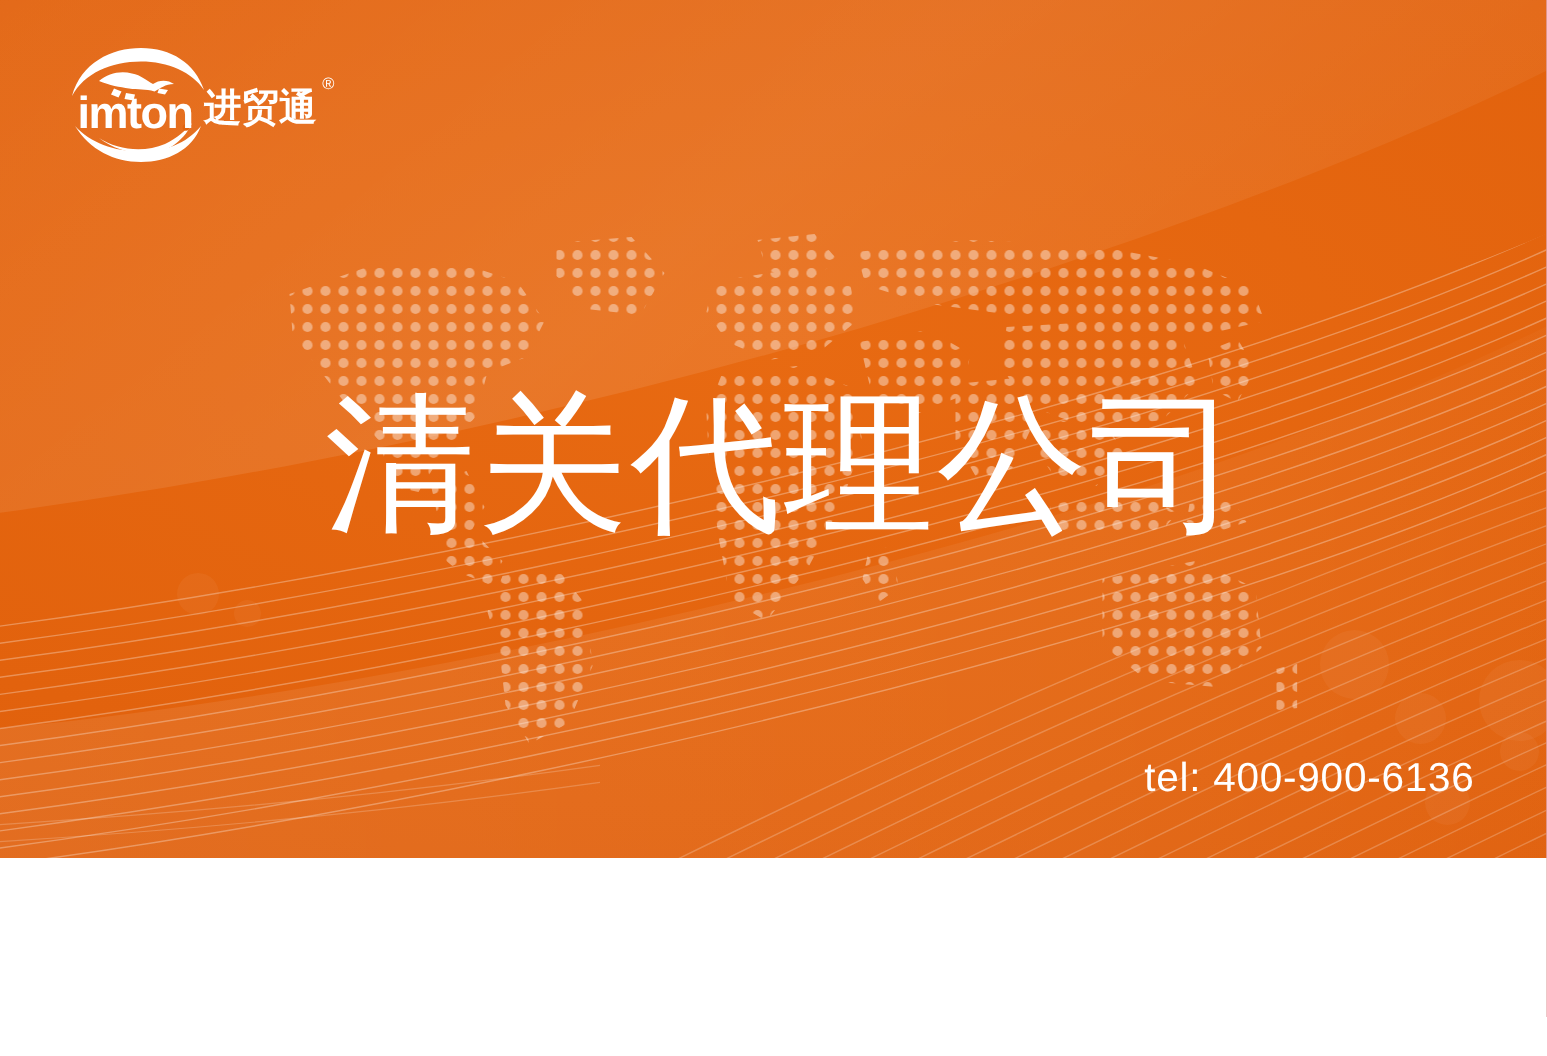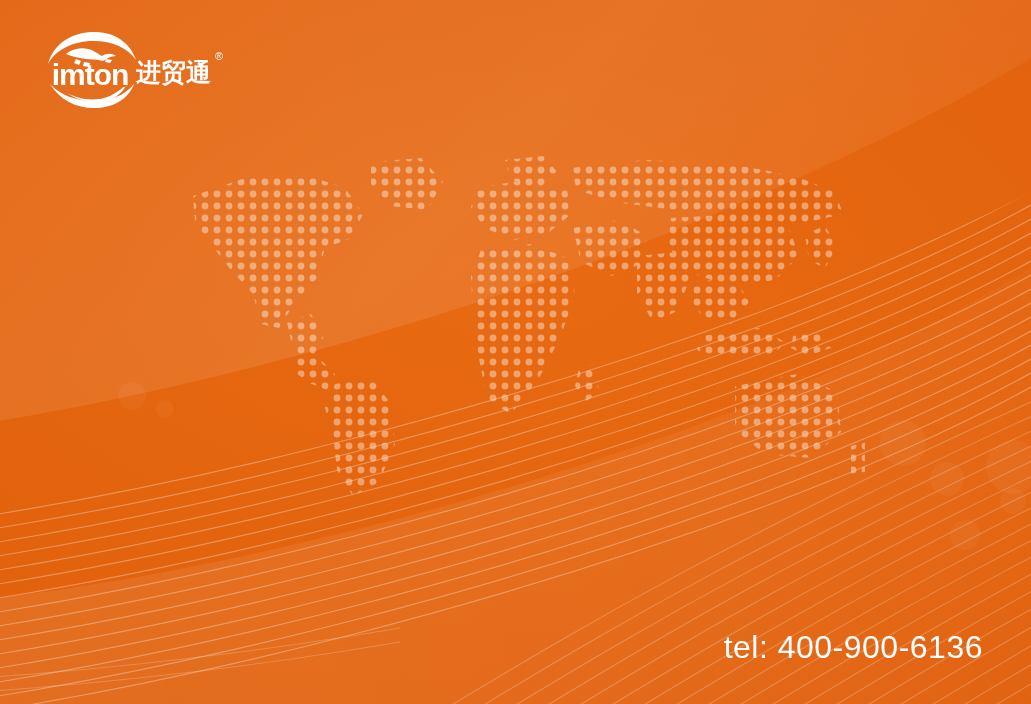--- a/index.html
+++ b/index.html
@@ -12,21 +12,21 @@
     width: 1031px;
     height: 704px;
     overflow: hidden;
     font-family: "Liberation Sans", "DejaVu Sans", sans-serif;
   }
 
   
   .banner {
     position: relative;
     width: 1031px;
-    height: 704px;
+    height: 572px;
     overflow: hidden;
     background: #b91c1c;
     isolation: isolate;
     text-decoration: underline;
   }
 
   
   .bg-base {
     position: absolute;
     inset: 0;
@@ -120,21 +120,21 @@
   }
   .headline-line.l1 { margin: 0 0 0 18px; }
   .headline-line.l2 { margin: 32px 0 0 14px; }
 
   
   .tel {
     position: absolute;
     right: 48px;
     bottom: 38px;
     color: #ffffff;
-    font-size: 32px;
+    font-size: 27px;
     font-weight: 400;
     letter-spacing: 0.5px;
     white-space: nowrap;
     font-family: "Liberation Sans", "DejaVu Sans", sans-serif;
   }
 </style>
 </head>
 <body>
 
 <div class="banner">
@@ -293,17 +293,18 @@
         <text x="50" y="55" text-anchor="middle" font-family="Liberation Sans, DejaVu Sans, sans-serif" font-size="30" font-weight="bold" fill="#ffffff" letter-spacing="-1">imton</text>
       </svg>
     </div>
     <div class="logo-cn">
       <span>进贸通</span>
       <span class="logo-reg">®</span>
     </div>
   </div>
 
   <div class="headline">
+    <span class="headline-line l2">清关代理公司</span>
   </div>
 
   <div class="tel">tel: 400-900-6136</div>
 
 </div>
 
 </body></html>

